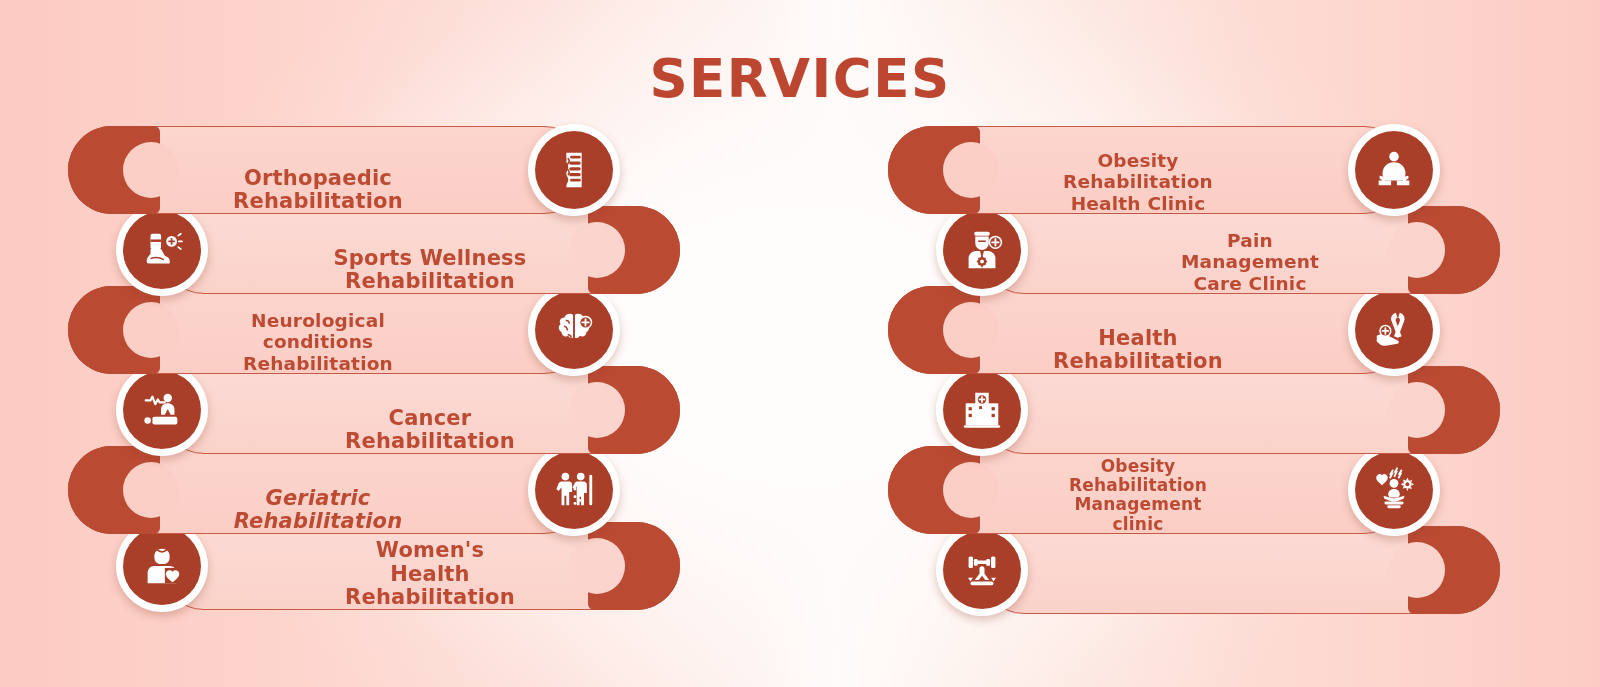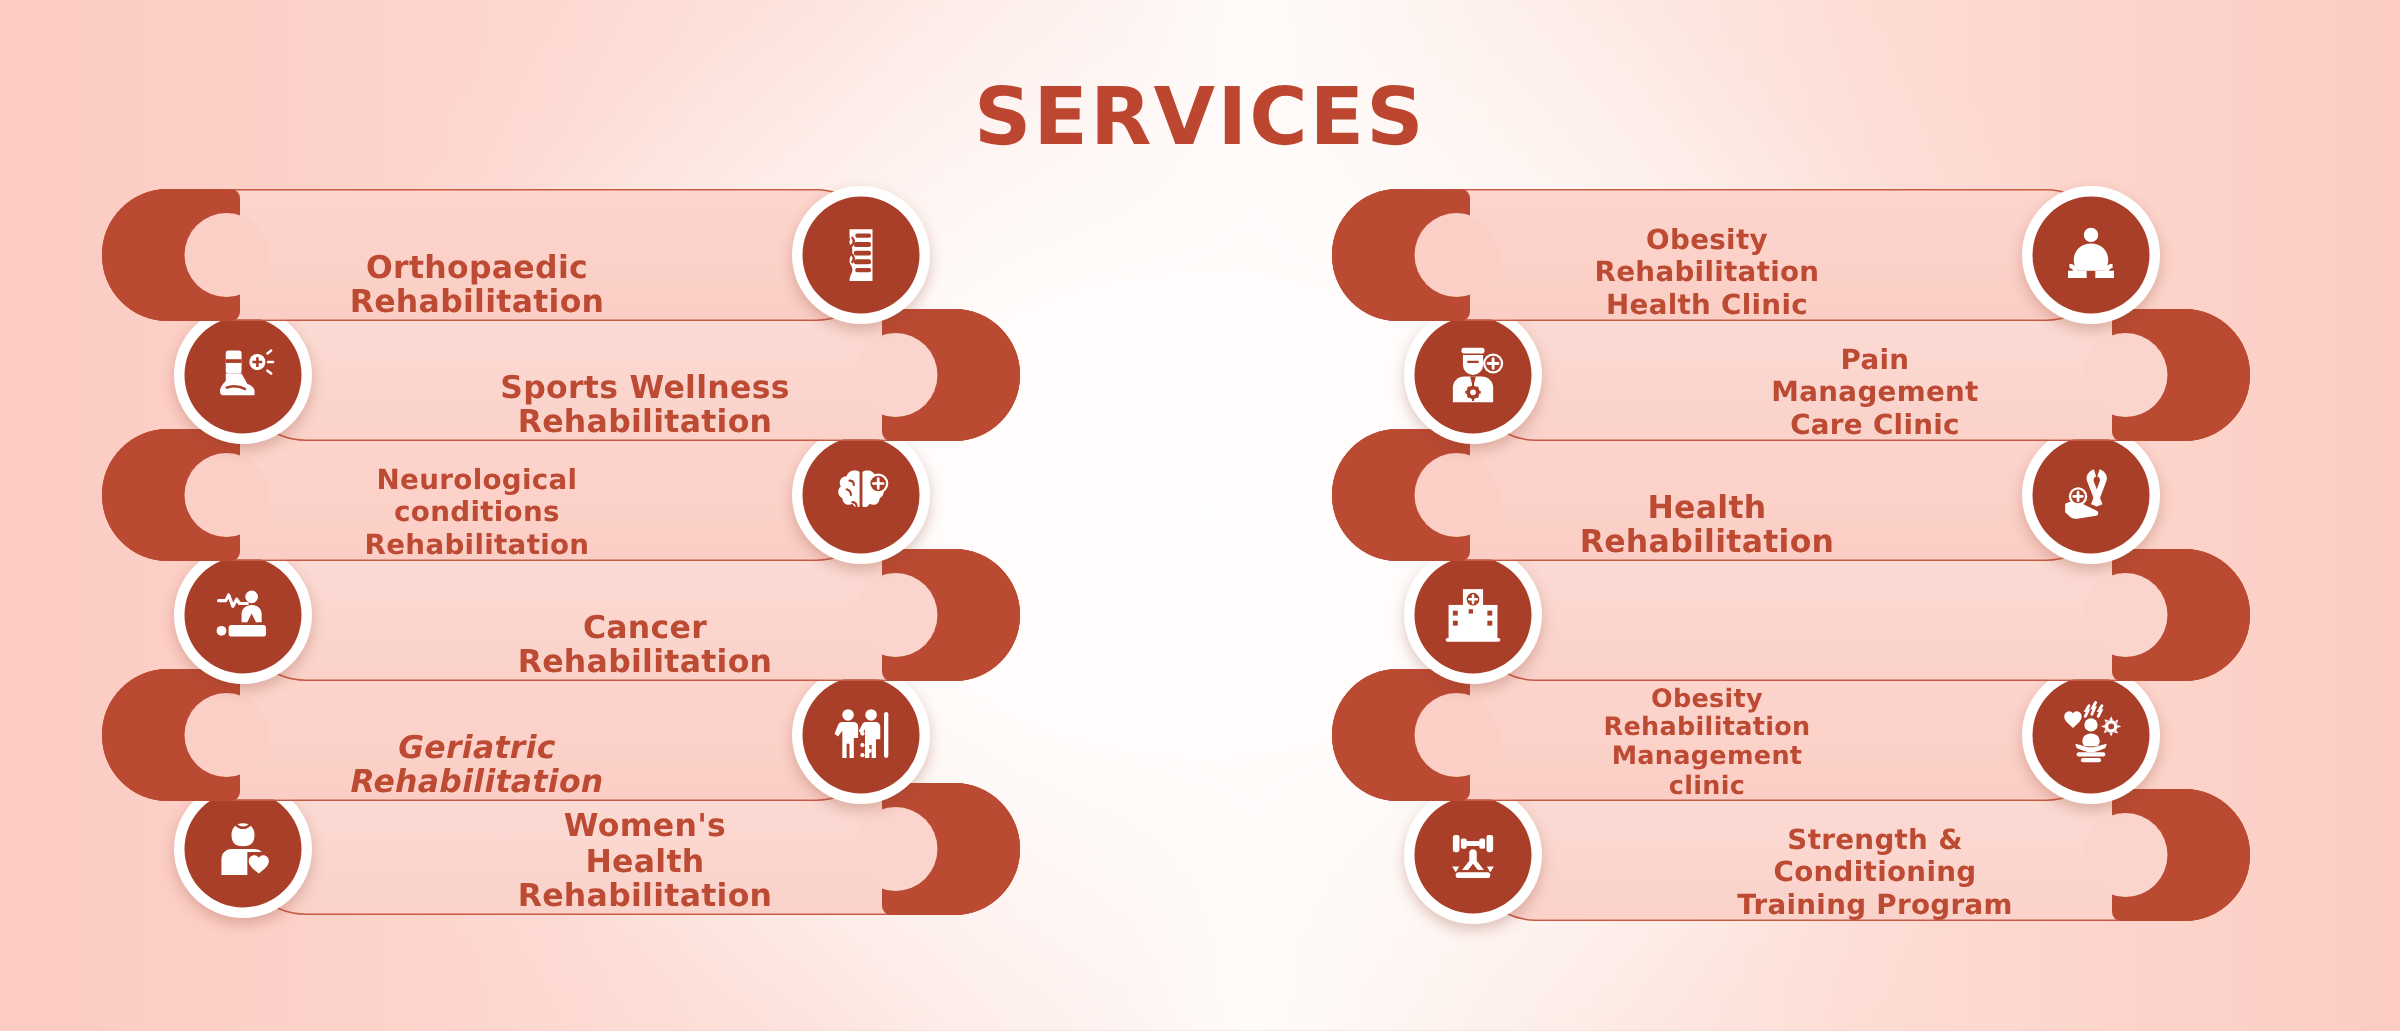--- a/index.html
+++ b/index.html
@@ -430,27 +430,20 @@
         </div>
       </div>
       <div class="row rtl" style="top: 400px; z-index: 15;">
         <div class="cap right">
           <div class="notch"></div>
         </div>
         <div class="pill"></div>
         <div class="cap right">
           <div class="notch"></div>
         </div>
-        <div class="label small">
-          <div>
-            <div>Strength &amp;</div>
-            <div>Conditioning</div>
-            <div>Training Program</div>
-          </div>
-        </div>
         <div class="badge">
           <div class="disc">
             <svg width="46" height="46" viewBox="0 0 48 48">
               <rect x="10" y="10" width="4.6" height="12" rx="1.6" fill="#ffffff"></rect>
               <rect x="33.4" y="10" width="4.6" height="12" rx="1.6" fill="#ffffff"></rect>
               <rect x="15.6" y="12.6" width="4" height="7" rx="1.2" fill="#ffffff"></rect>
               <rect x="28.4" y="12.6" width="4" height="7" rx="1.2" fill="#ffffff"></rect>
               <rect x="19" y="14.2" width="10" height="3.6" rx="1.2" fill="#ffffff"></rect>
               <path fill="#ffffff" d="M24 20c1.6 0 2.6 1 2.6 2.6V28l5 6.4h-4.2L24 30l-3.4 4.4h-4.2l5-6.4v-5.4c0-1.6 1-2.6 2.6-2.6z"></path>
               <rect x="12" y="36" width="24" height="4" rx="2" fill="#ffffff"></rect>

